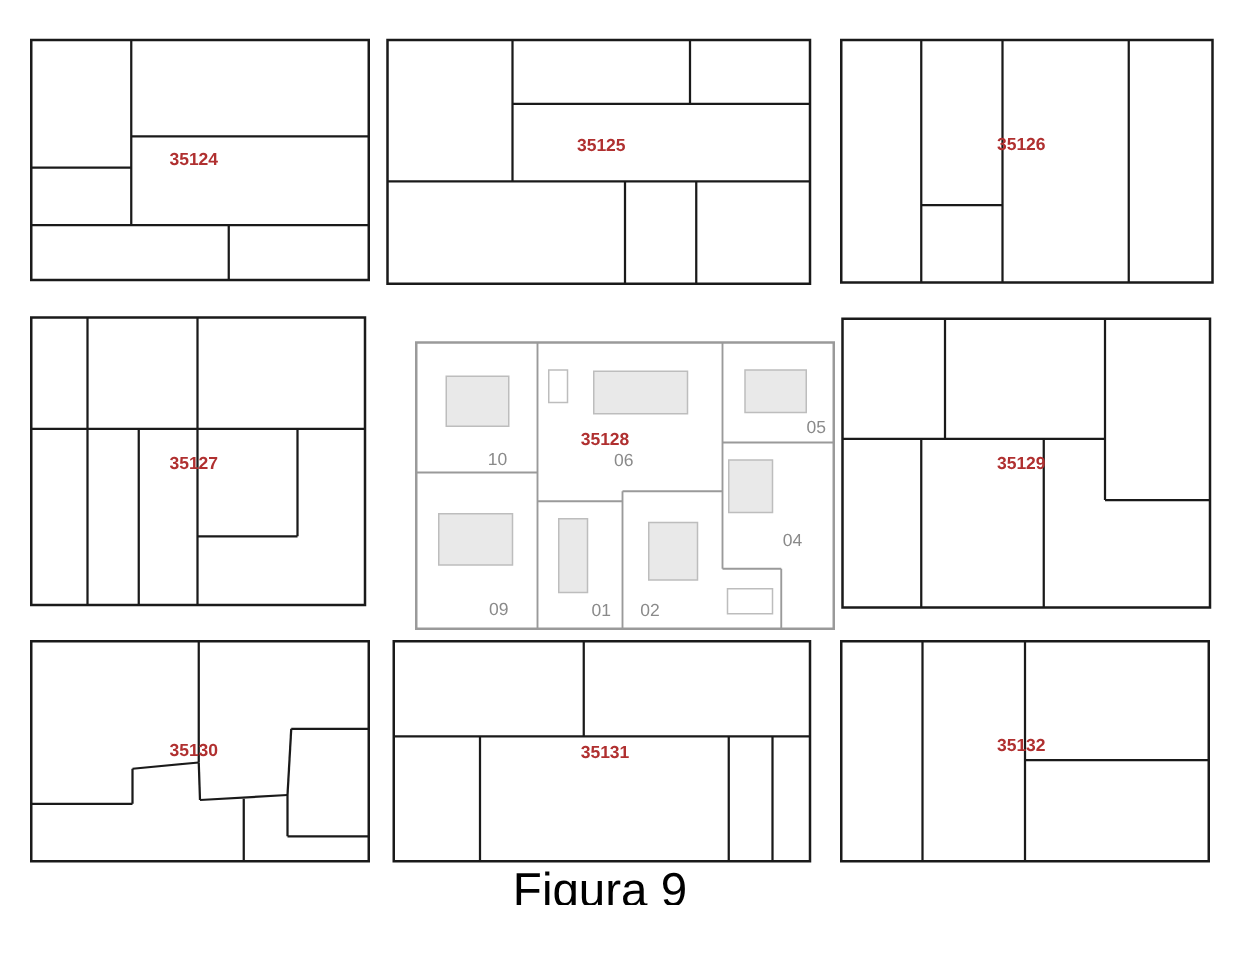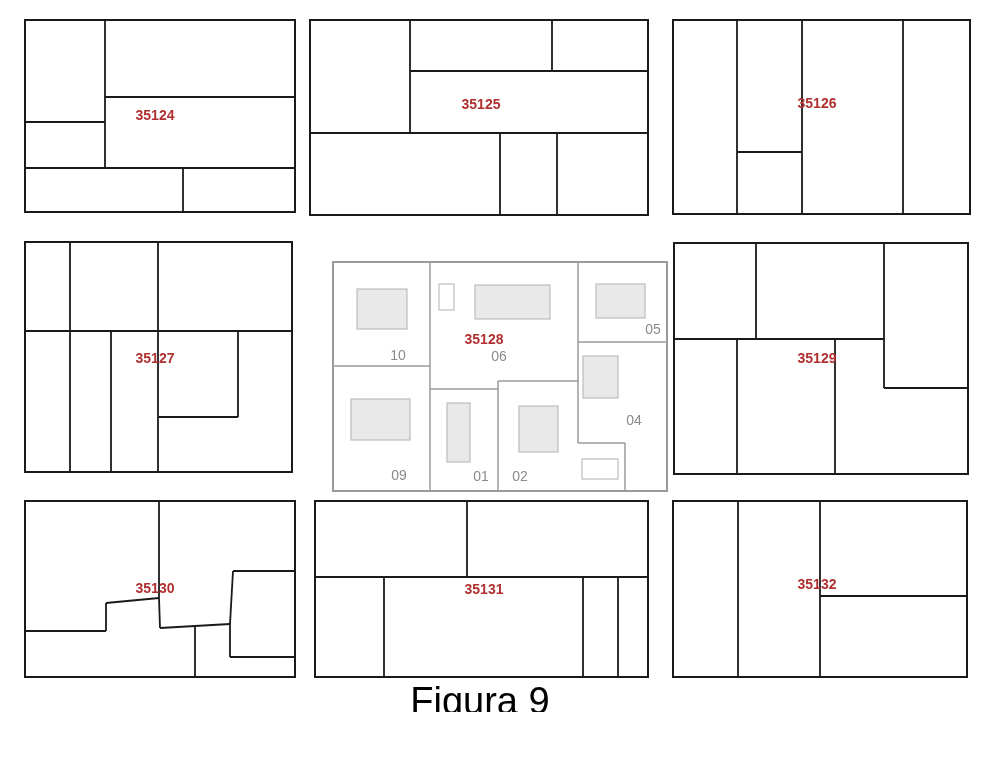--- a/index.html
+++ b/index.html
@@ -7,20 +7,21 @@
     padding: 0;
     background: #ffffff;
   }
   #canvas {
     position: relative;
     width: 992px;
     height: 712px;
     background: #ffffff;
     font-family: "Liberation Sans", sans-serif;
     overflow: hidden;
+    margin-top: 12px;
   }
   #diagram {
     position: absolute;
     top: 0;
     left: 0;
   }
   #caption {
     position: absolute;
     top: 680px;
     left: 0;

